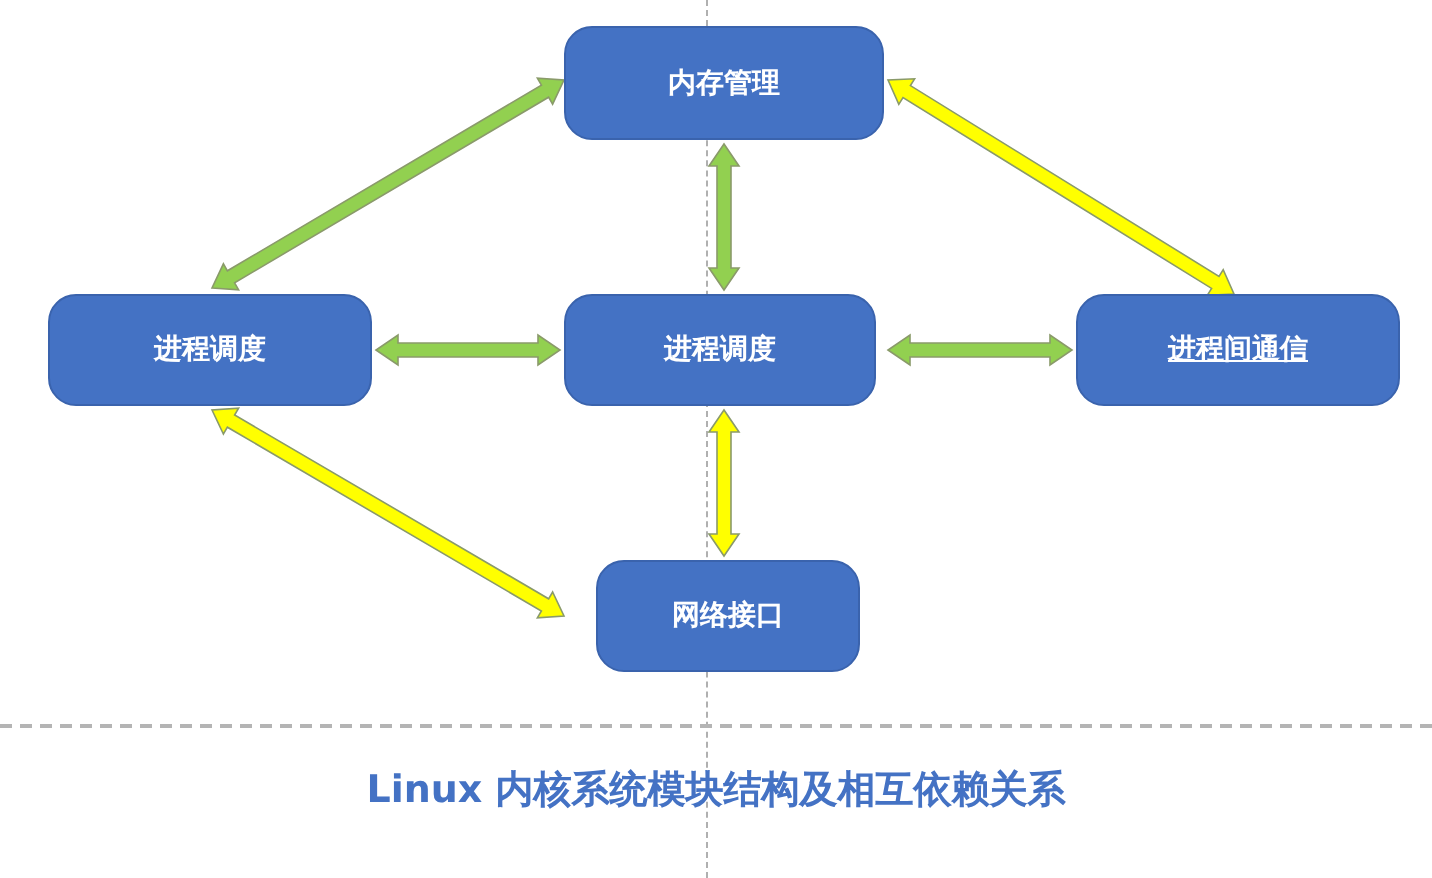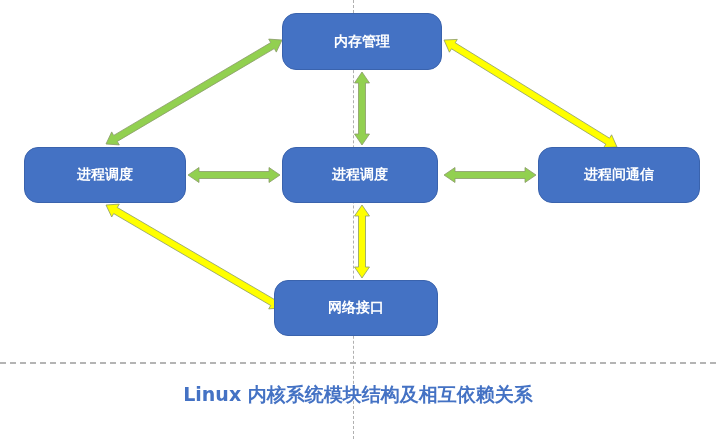--- a/index.html
+++ b/index.html
@@ -10,22 +10,22 @@
     .hline { position: absolute; left: 0; top: 362px; width: 716px; height: 0;
              border-top: 2px dashed #b4b4b4; }
     svg.arrows { position: absolute; left: 0; top: 0; }
     .node { position: absolute; background: #4472c4; border: 1px solid #3a63ad;
             border-radius: 14px; color: #ffffff; font-weight: bold; font-size: 14px;
             display: flex; align-items: center; justify-content: center;
             box-sizing: border-box; }
     #n-mem  { left: 282px; top: 13px;  width: 160px; height: 57px; }
     #n-fs   { left: 24px;  top: 147px; width: 162px; height: 56px; }
     #n-sch  { left: 282px; top: 147px; width: 156px; height: 56px; }
-    #n-ipc  { left: 538px; top: 147px; width: 162px; height: 56px; }
-    #n-net  { left: 274px; top: 280px; width: 164px; height: 56px; }
+    #n-ipc  { left: 538px; top: 147px; width: 162px; height: 56px; text-decoration: underline; }
+    #n-net  { left: 298px; top: 280px; width: 132px; height: 56px; }
     .caption { position: absolute; left: 0; width: 716px; top: 382px; text-align: center;
                color: #4472c4; font-weight: bold; font-size: 19px; }
   </style>
 </head>
 <body>
 
 <div class="vline"></div>
 <div class="hline"></div>
 
 <svg class="arrows" width="716" height="439">

